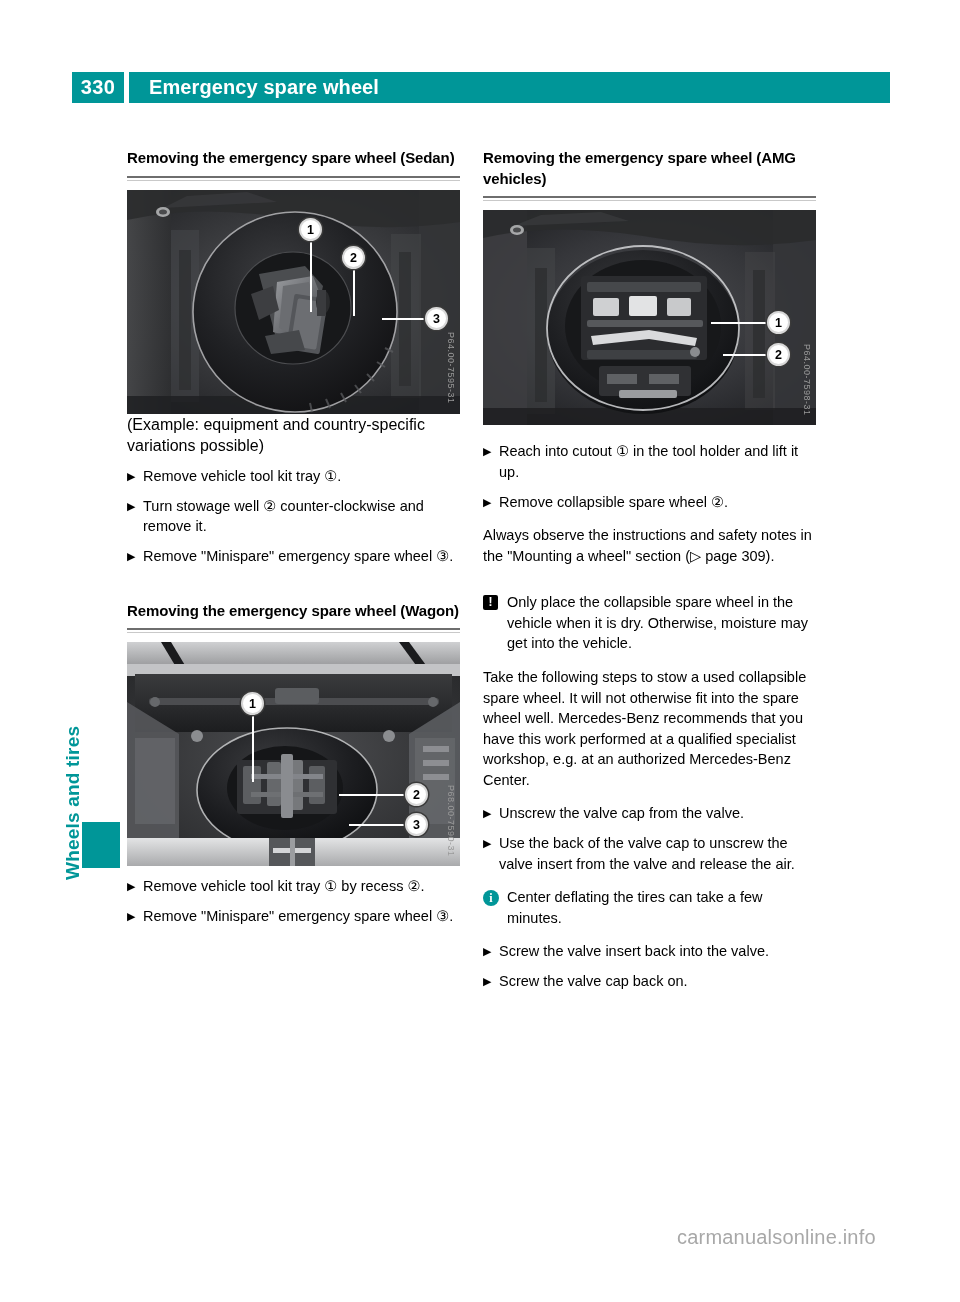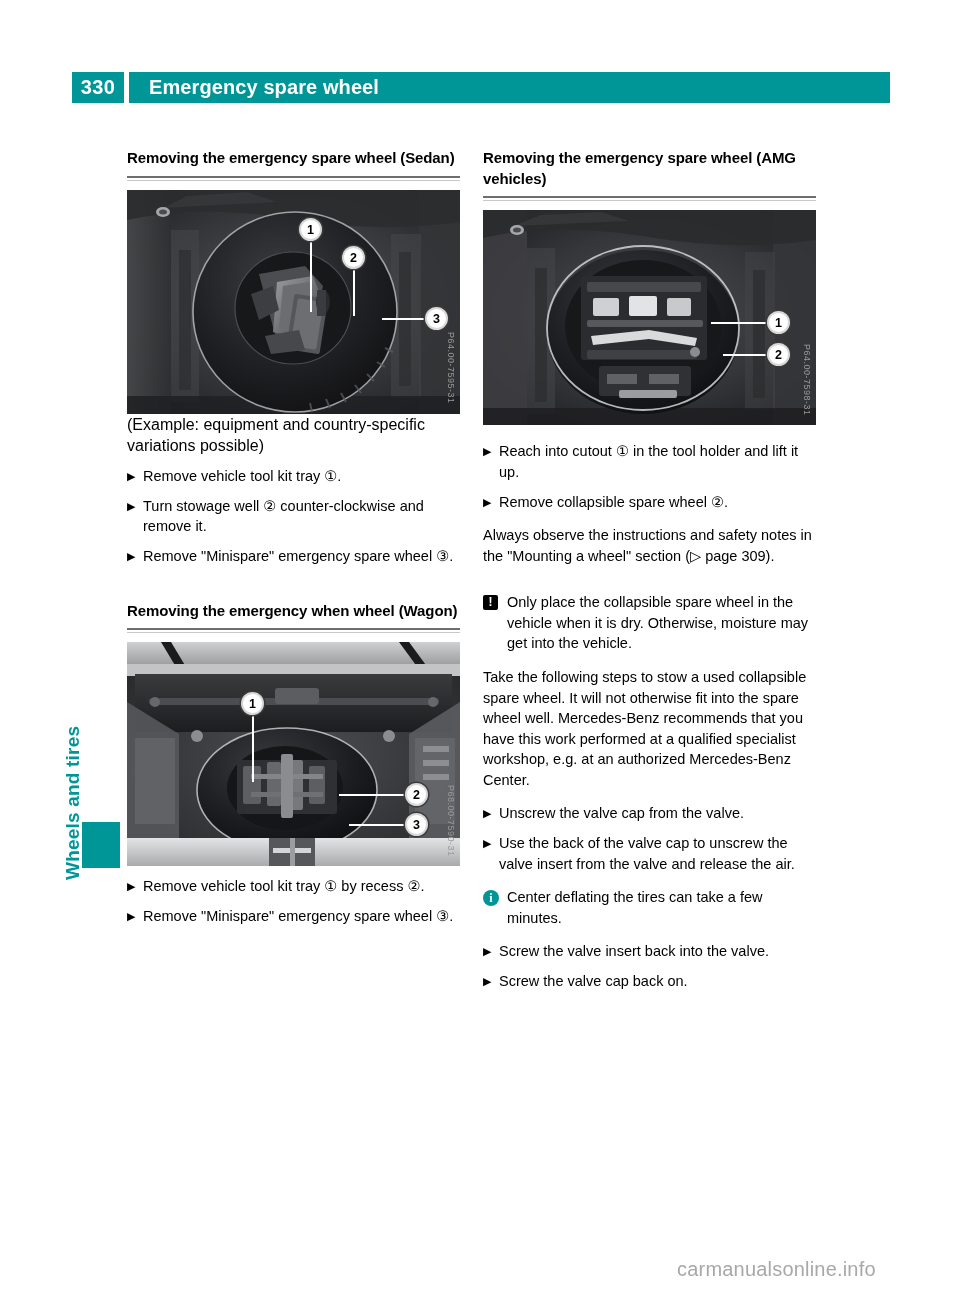--- a/index.html
+++ b/index.html
@@ -198,21 +198,21 @@
     text-align: center;
     display: block;
     font-family: "Liberation Serif", serif;
   }
   .notice-text { flex: 1; }
 
   
   .watermark {
     position: absolute;
     left: 677px;
-    top: 1258px;
+    top: 1226px;
     font-size: 20px;
     color: #a8a8a8;
     letter-spacing: 0.2px;
   }
 
   
   .photo { position: absolute; inset: 0; }
   .ph-bg { position: absolute; inset: 0; }
 
   .callout {
@@ -362,21 +362,21 @@
         <span class="bullet-text">Turn stowage well ② counter-clockwise and remove it.</span>
       </div>
       <div class="bullet-item">
         <span class="bullet-marker">▶</span>
         <span class="bullet-text">Remove "Minispare" emergency spare wheel ③.</span>
       </div>
     </div>
   </div>
 
   <div style="margin-top:34px;">
-    <div class="section-heading">Removing the emergency when wheel (Wagon)</div>
+    <div class="section-heading">Removing the emergency spare wheel (Wagon)</div>
     <div class="rule-thick"></div>
     <div class="rule-thin"></div>
 
     <div class="figure wagon">
       <div class="photo">
         <svg class="ph-bg" viewBox="0 0 333 224" preserveAspectRatio="none">
           <defs>
             <linearGradient id="wgTop" x1="0" y1="0" x2="0" y2="1">
               <stop offset="0%" stop-color="#cfd0d2"></stop>
               <stop offset="100%" stop-color="#8d8e90"></stop>

